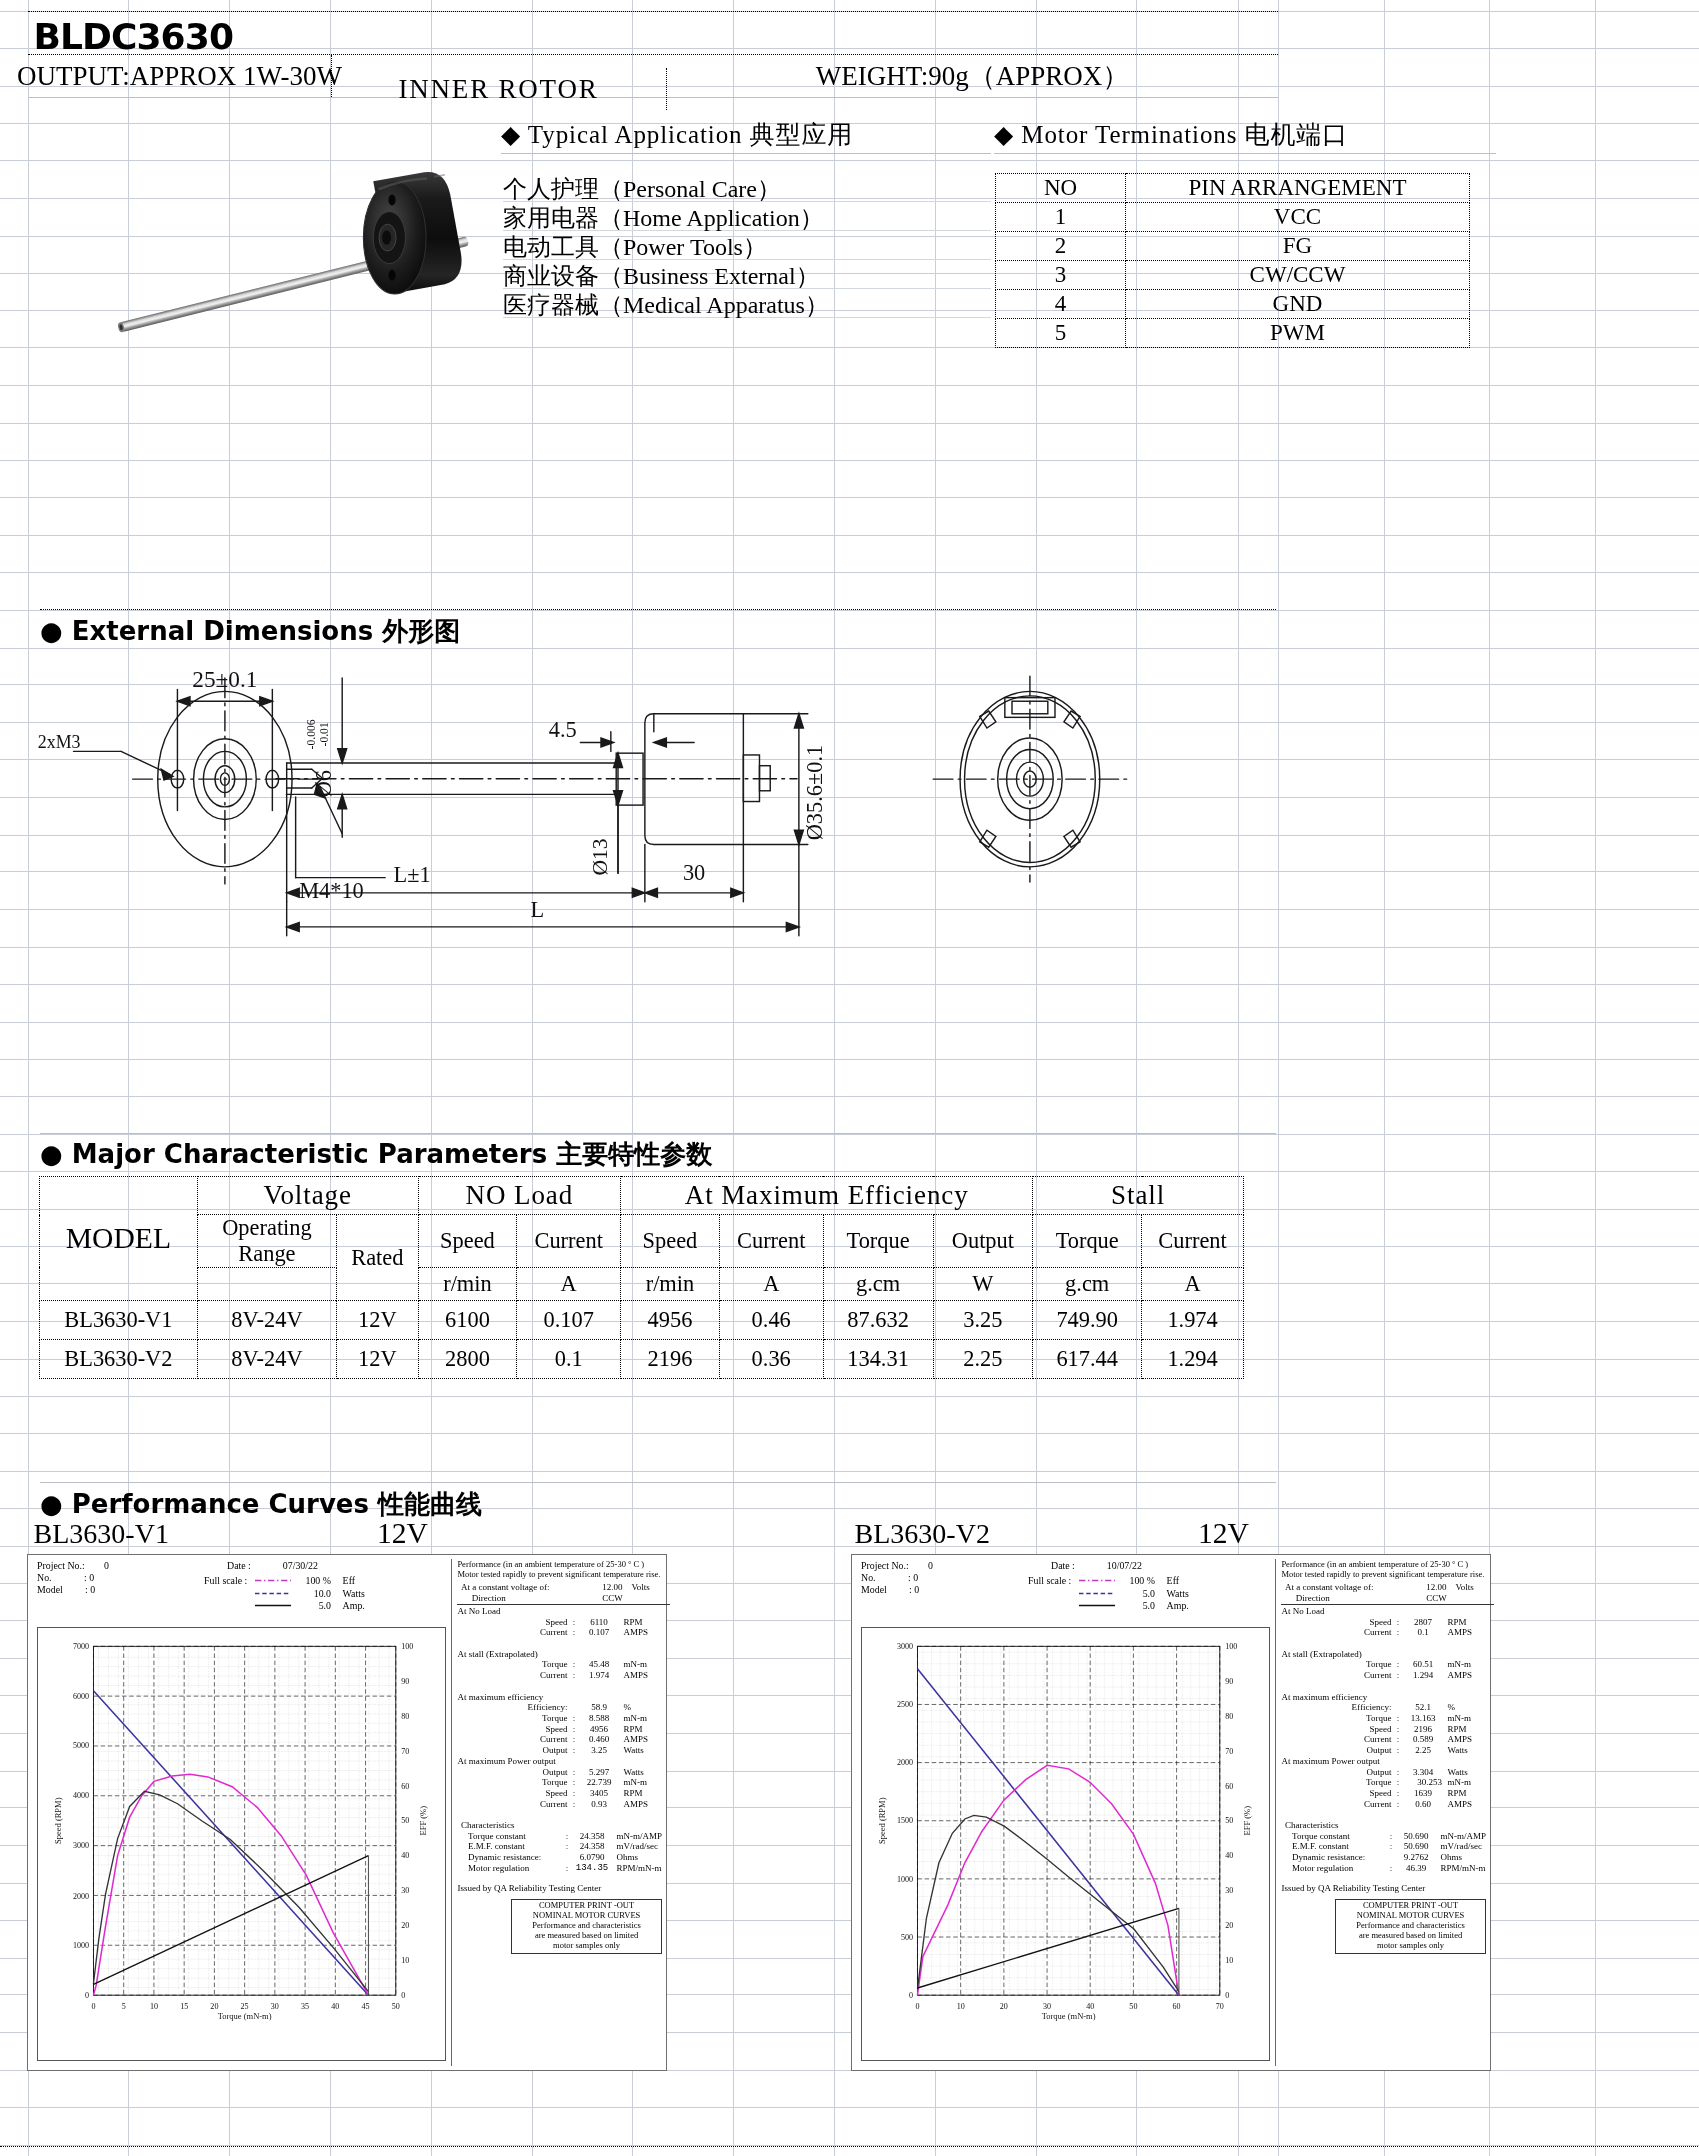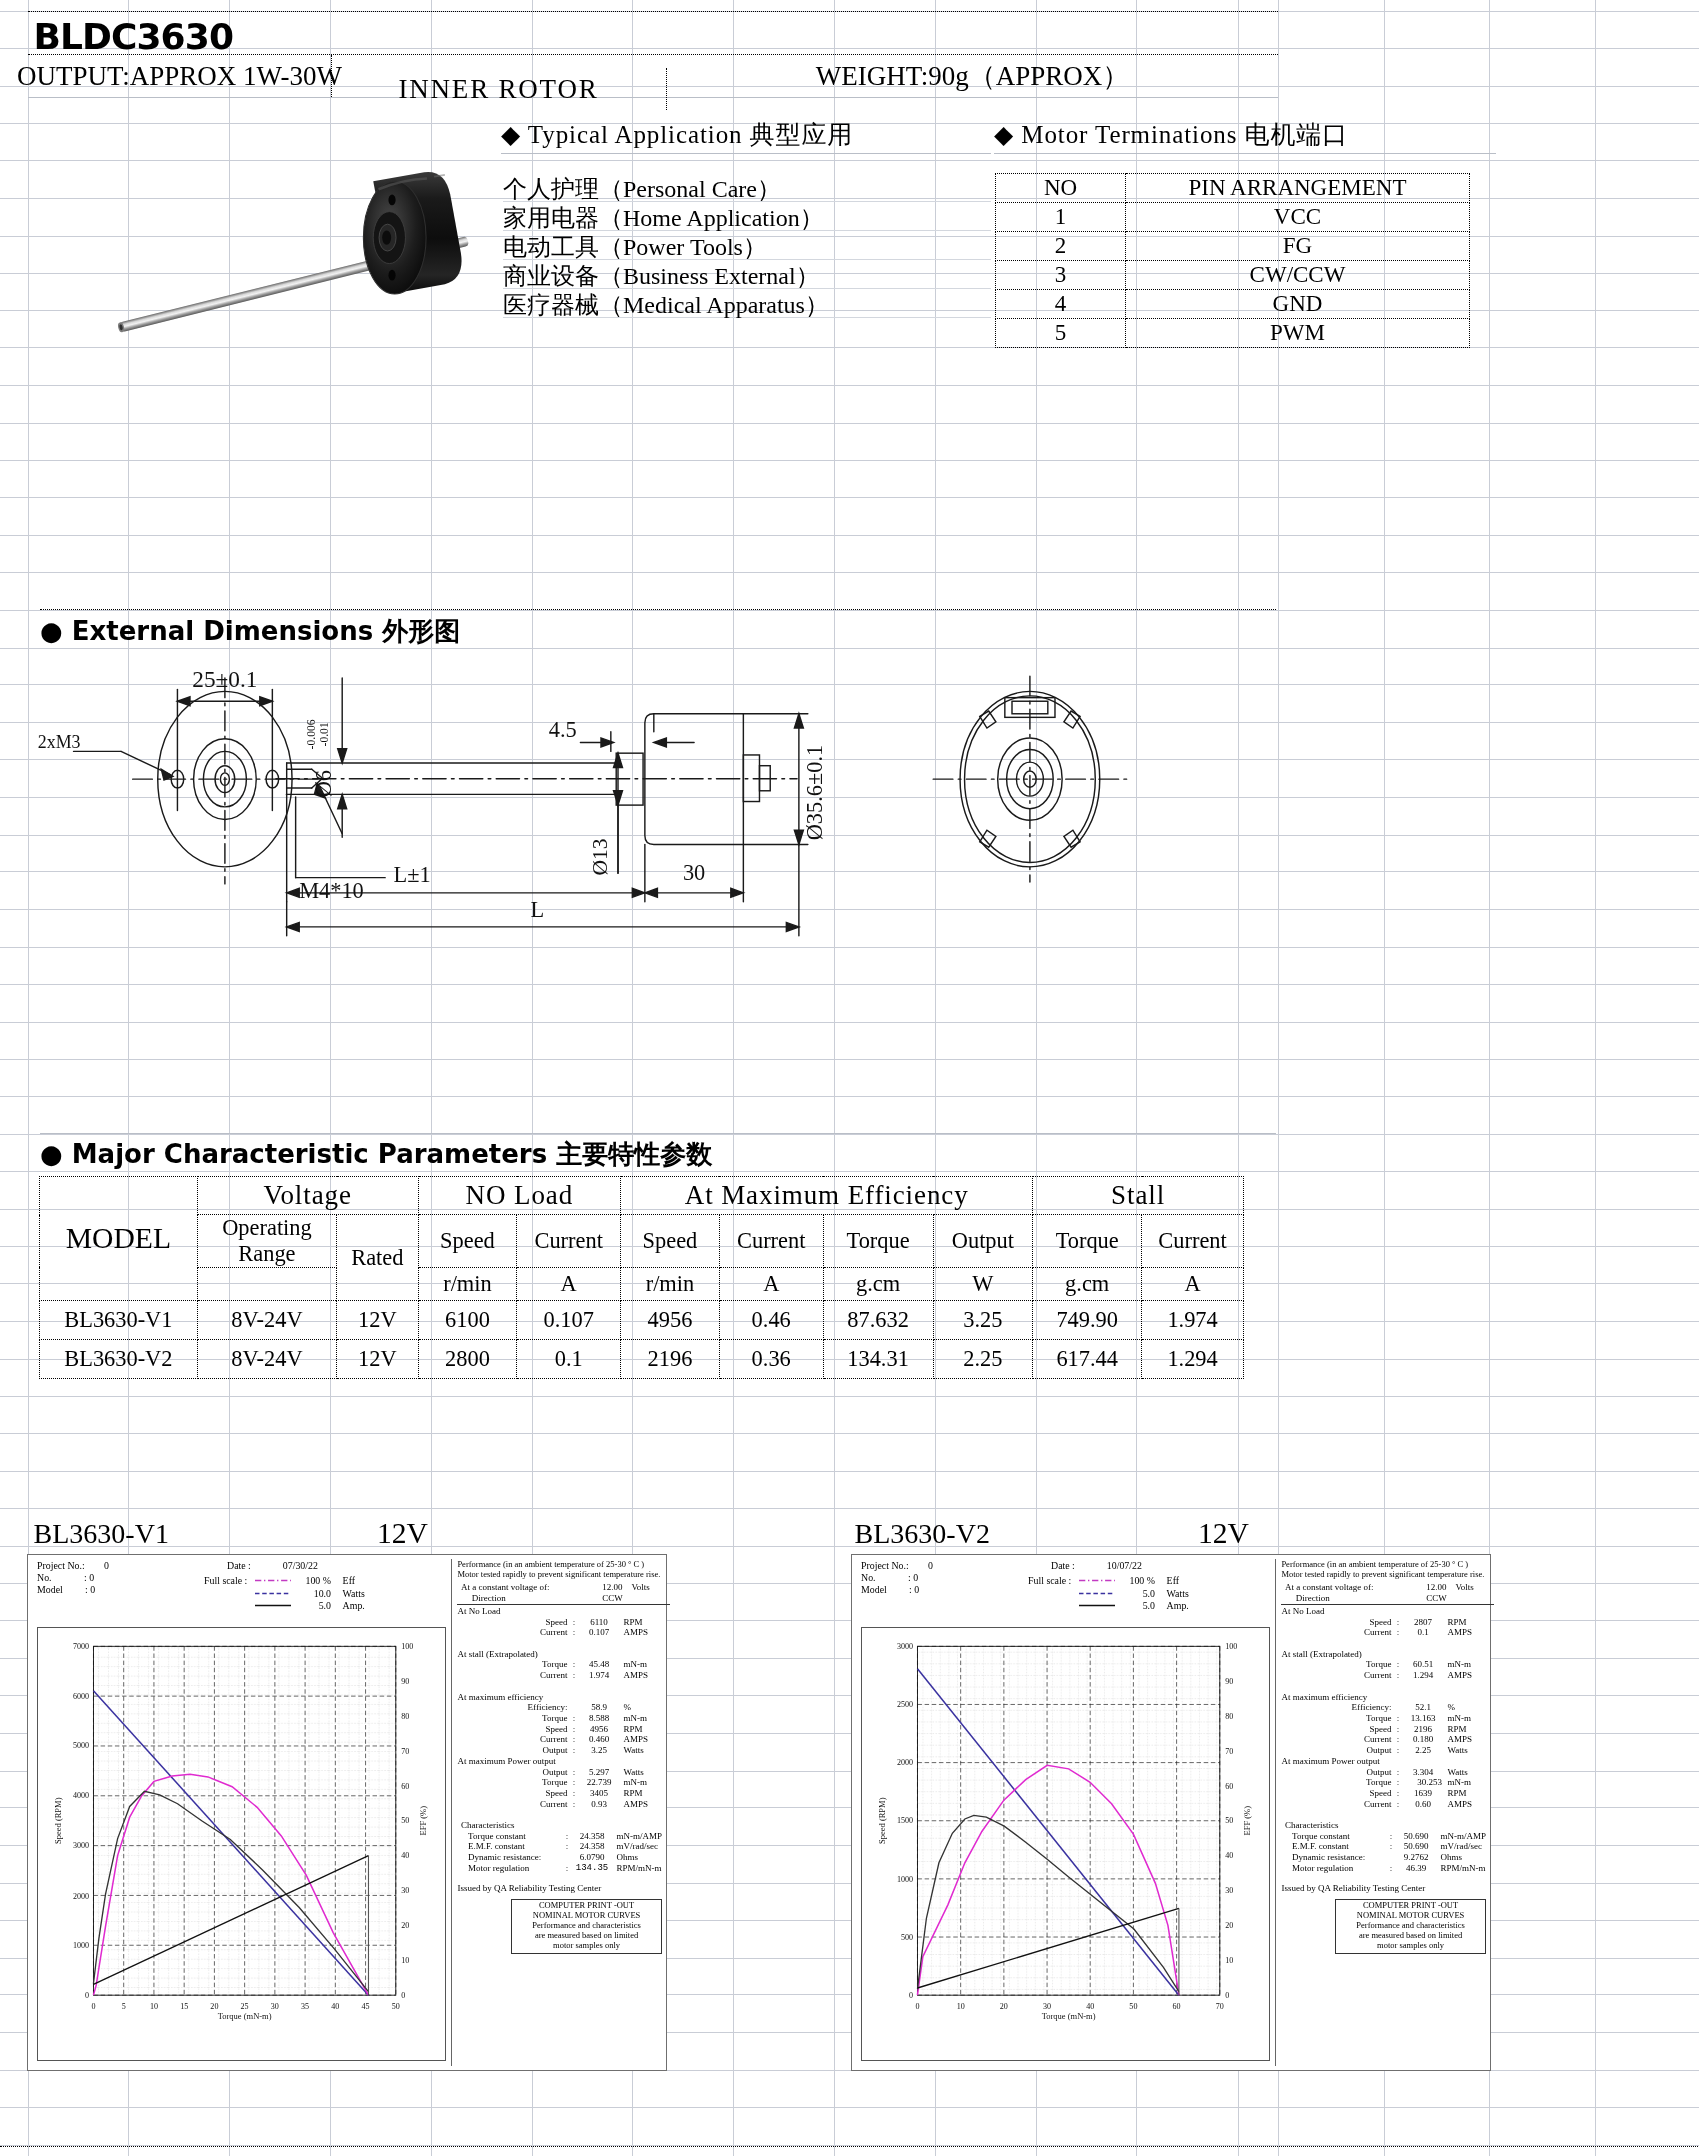--- a/index.html
+++ b/index.html
@@ -425,20 +425,24 @@
       <td>2196</td>
       <td>0.36</td>
       <td>134.31</td>
       <td>2.25</td>
       <td>617.44</td>
       <td>1.294</td>
     </tr>
   </tbody>
     </table>
 
+  <div class="abs" style="left:40px;top:1482px;width:1236px;height:39px;border-top:0.9px solid #b9bec7;
+              display:flex;align-items:center;">
+    <span class="sec-title nowrap" style="margin-top:3.6px;">● Performance Curves 性能曲线</span>
+  </div>
 
   <div class="abs" style="left:30px;top:1522px;width:636px;height:36px;border-bottom:0.9px solid #b9bec7;">
     <span class="abs nowrap" style="left:3.6px;top:-3.6px;font-size:28px;">BL3630-V1</span>
     <span class="abs nowrap" style="left:347px;top:-5.4px;font-size:29.6px;">12V</span>
   </div>
 
   <div class="abs" style="left:851px;top:1522px;width:636px;height:36px;border-bottom:0.9px solid #b9bec7;">
     <span class="abs nowrap" style="left:3.6px;top:-3.6px;font-size:28px;">BL3630-V2</span>
     <span class="abs nowrap" style="left:347px;top:-5.4px;font-size:29.6px;">12V</span>
   </div>
@@ -901,21 +905,21 @@
         </div>
       <div style="display:flex;">
           <span style="flex:1;text-align:right;padding-right:5.4px;">Speed</span>
           <span style="width:7.2px;">:</span>
           <span style="width:38px;text-align:center;">2196</span>
           <span style="width:47px;padding-left:5.4px;">RPM</span>
         </div>
       <div style="display:flex;">
           <span style="flex:1;text-align:right;padding-right:5.4px;">Current</span>
           <span style="width:7.2px;">:</span>
-          <span style="width:38px;text-align:center;">0.180</span>
+          <span style="width:38px;text-align:center;">0.589</span>
           <span style="width:47px;padding-left:5.4px;">AMPS</span>
         </div>
       <div style="display:flex;">
           <span style="flex:1;text-align:right;padding-right:5.4px;">Output</span>
           <span style="width:7.2px;">:</span>
           <span style="width:38px;text-align:center;">2.25</span>
           <span style="width:47px;padding-left:5.4px;">Watts</span>
         </div>
 
       <div>At maximum Power output</div>

